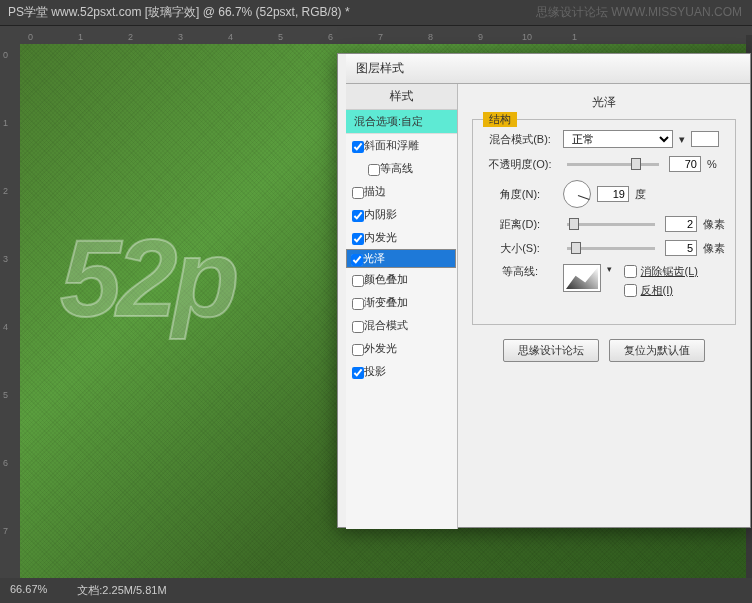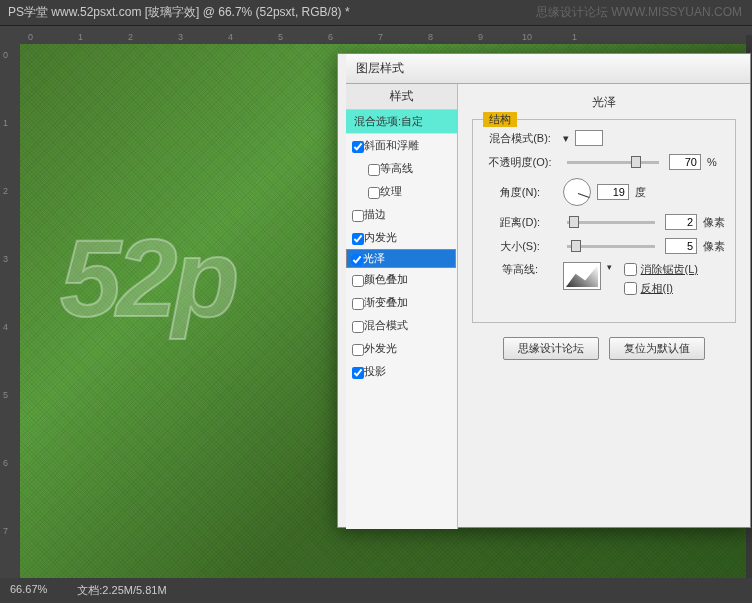--- a/index.html
+++ b/index.html
@@ -94,27 +94,27 @@
       <div class="list-sub">混合选项:自定</div>
       <div id="style-items">
           <div class="style-item">
             <input type="checkbox" checked="" style="">
             <span>斜面和浮雕</span>
           </div>
           <div class="style-item indent">
             <input type="checkbox" style="">
             <span>等高线</span>
           </div>
-          <div class="style-item indent">
-            <input type="checkbox" style="">
-            <span>纹理</span>
-          </div>
           <div class="style-item">
             <input type="checkbox" style="">
             <span>描边</span>
+          </div>
+          <div class="style-item">
+            <input type="checkbox" checked="" style="">
+            <span>内阴影</span>
           </div>
           <div class="style-item">
             <input type="checkbox" checked="" style="">
             <span>内发光</span>
           </div>
           <div class="style-item sel">
             <input type="checkbox" checked="" style="">
             <span>光泽</span>
           </div>
           <div class="style-item">
@@ -139,20 +139,21 @@
           </div>
         </div>
     </div>
     <div class="opts">
       <div class="opts-title">光泽</div>
       <div class="fieldset">
         <div class="fieldset-label">结构</div>
 
         <div class="row">
           <span class="row-lbl">混合模式(B):</span>
+          <select class="sel"><option>正常</option></select>
           <span style="width:6px">▾</span>
           <span class="swatch"></span>
         </div>
 
         <div class="row">
           <span class="row-lbl">不透明度(O):</span>
           <div class="slider">
               <div class="slider-h" style="left:70%"></div>
             </div>
           <input class="numin" value="70" style="">

